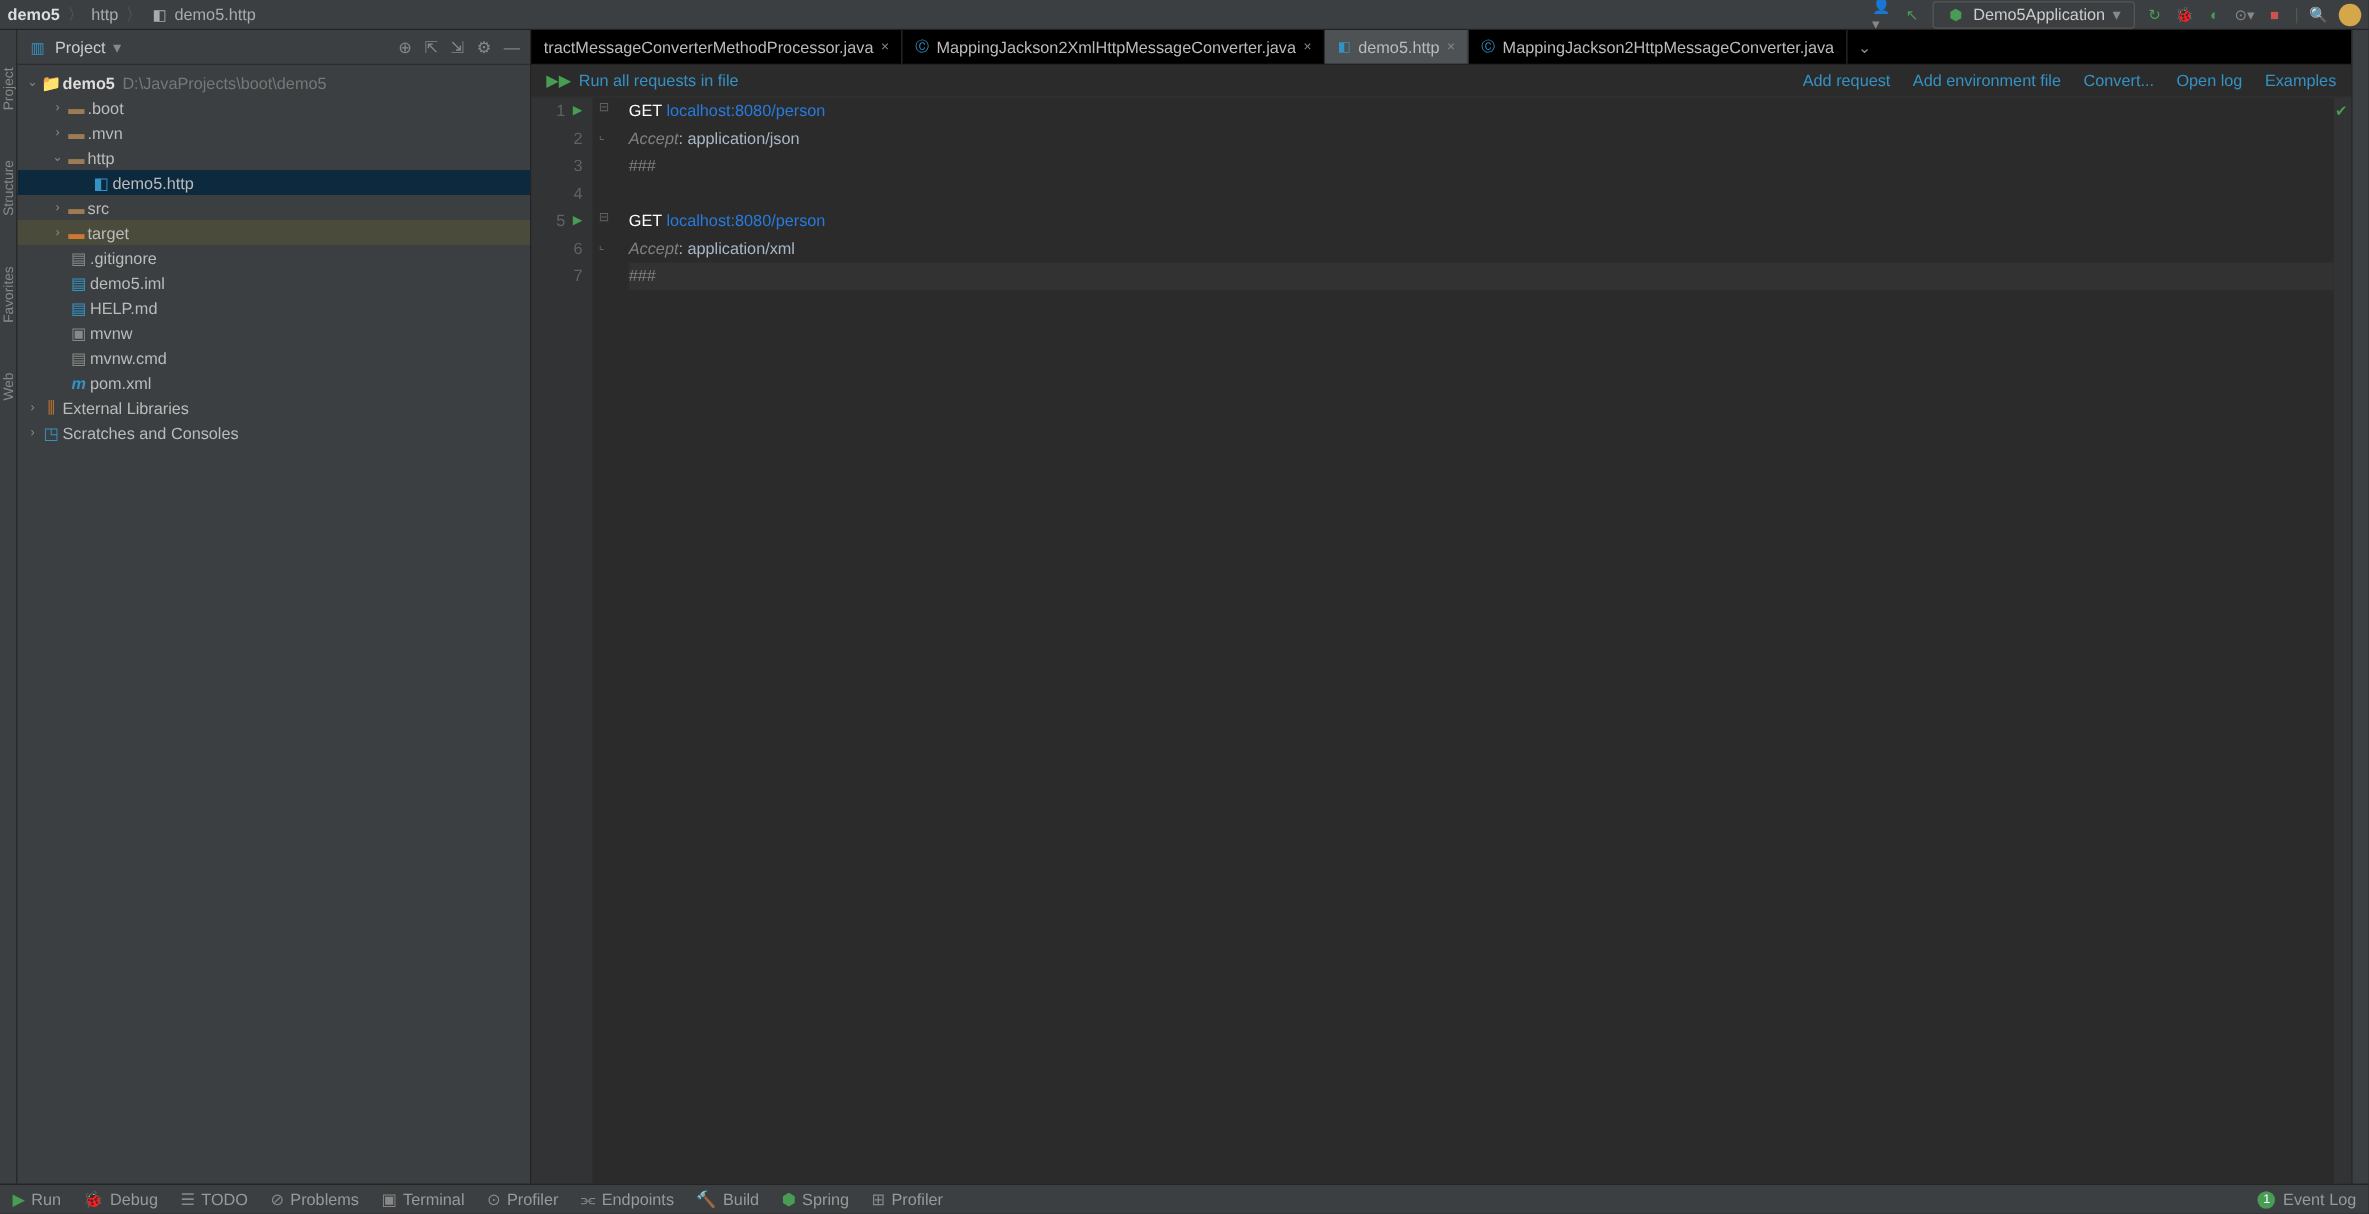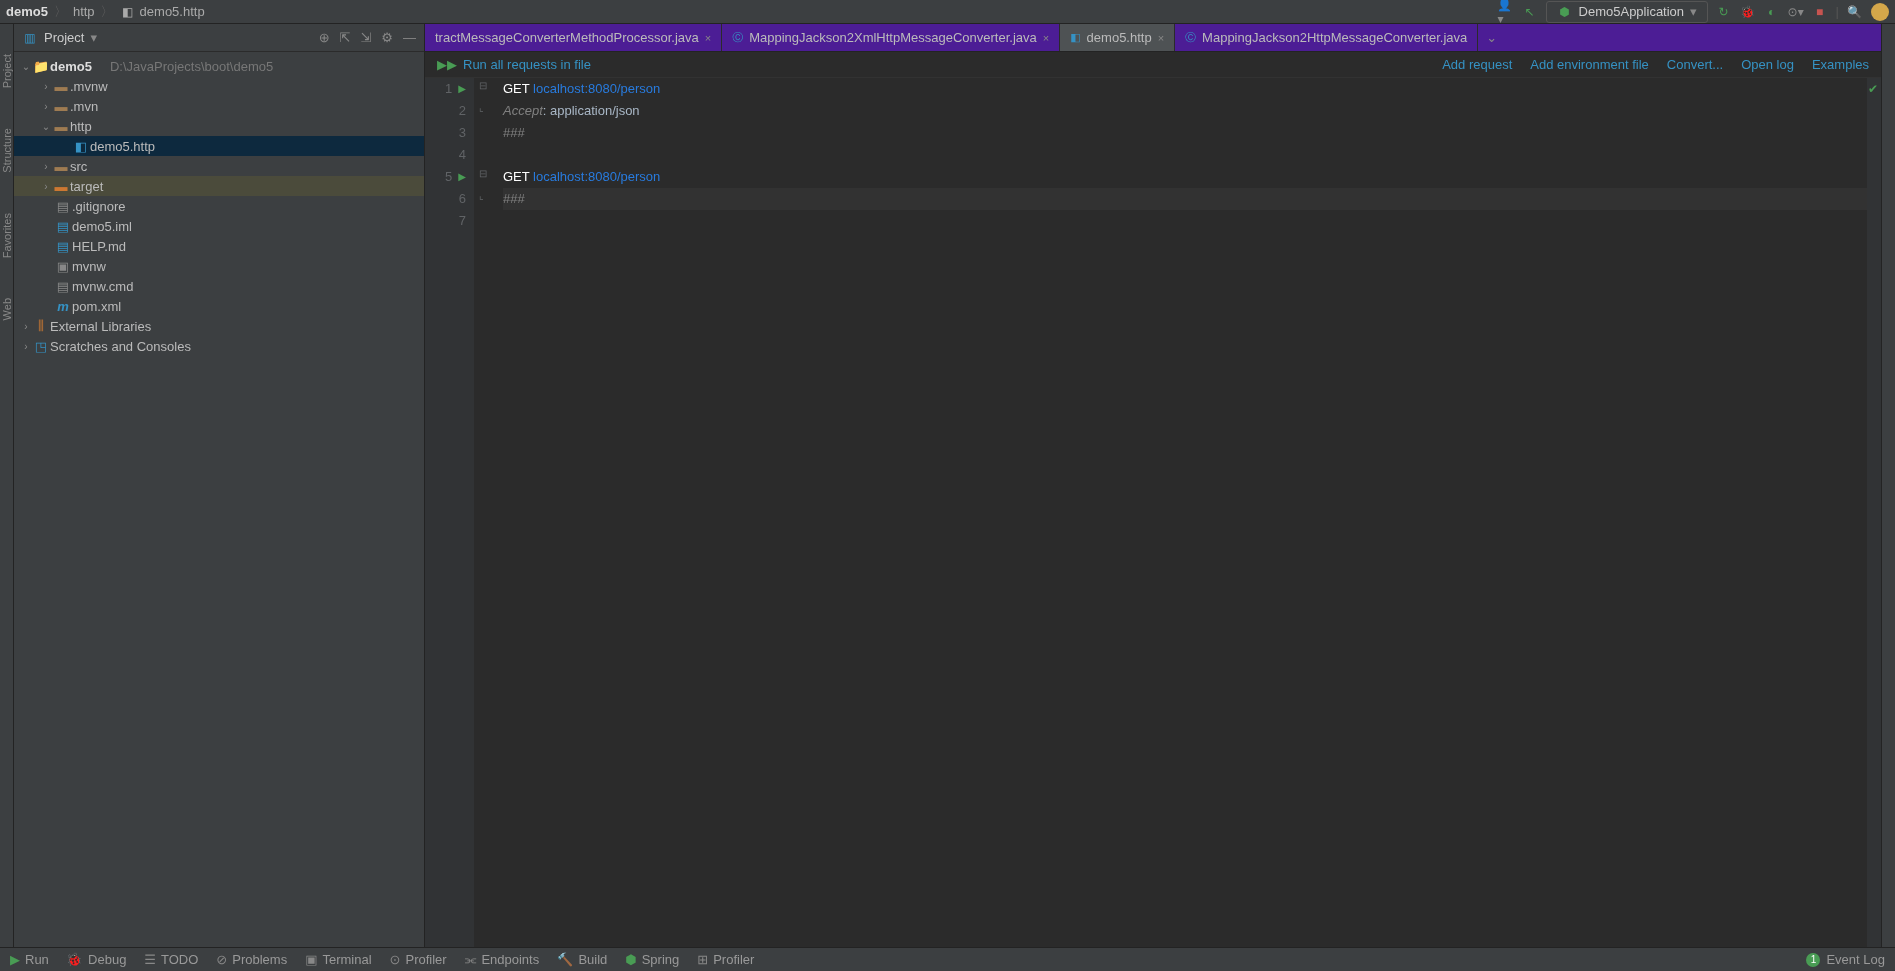--- a/index.html
+++ b/index.html
@@ -26,25 +26,25 @@
 .panel-header .title { display: flex; align-items: center; gap: 6px; color: #ccc; }
 .panel-header-right { margin-left: auto; display: flex; gap: 10px; color: #888; }
 .tree { flex: 1; overflow: auto; padding-top: 4px; }
 .tree-item { display: flex; align-items: center; height: 20px; padding-left: 8px; cursor: pointer; }
 .tree-item.selected { background: #0d293e; }
 .tree-item.highlighted { background: #4b4b3b; }
 .tree-item .arrow { width: 12px; color: #888; font-size: 10px; text-align: center; }
 .tree-item .icon { width: 18px; display: inline-flex; justify-content: center; }
 .tree-item .label { color: #bbbbbb; }
 .tree-item .label.bold { font-weight: bold; color: #ddd; }
-.tree-item .path { color: #777; margin-left: 18px; }
+.tree-item .path { color: #777; margin-left: 6px; }
 .folder-icon { color: #9e7b52; }
 .folder-icon.orange { color: #cc7832; }
 .editor-area { flex: 1; display: flex; flex-direction: column; background: #2b2b2b; min-width: 0; }
-.tabs { height: 28px; background: #4c1d95; display: flex; align-items: center; border-bottom: 1px solid #232323; overflow: hidden; }
+.tabs { height: 28px; background: #000000; display: flex; align-items: center; border-bottom: 1px solid #232323; overflow: hidden; }
 .tab { height: 28px; display: flex; align-items: center; padding: 0 10px; gap: 6px; border-right: 1px solid #2b2b2b; cursor: pointer; color: #bbb; white-space: nowrap; }
 .tab.active { background: #4e5254; }
 .tab .close { color: #888; font-size: 11px; }
 .tab-icon { font-size: 11px; }
 .tabs-more { padding: 0 8px; color: #888; }
 .editor-toolbar { height: 26px; display: flex; align-items: center; padding: 0 12px; background: #2b2b2b; border-bottom: 1px solid #323232; }
 .run-all { color: #3592c4; display: flex; align-items: center; gap: 6px; cursor: pointer; }
 .editor-links { margin-left: auto; display: flex; gap: 18px; align-items: center; }
 .editor-links span { color: #3592c4; cursor: pointer; }
 .code-area { flex: 1; display: flex; font-family: "Consolas","Courier New",monospace; font-size: 13px; }
@@ -127,21 +127,21 @@
     <div class="tree">
       <div class="tree-item" style="padding-left:6px">
         <span class="arrow">⌄</span>
           <span class="icon folder-icon">📁</span>
         <span class="label bold">demo5</span>
         <span class="path">D:\JavaProjects\boot\demo5</span>
       </div>
       <div class="tree-item" style="padding-left:26px">
         <span class="arrow">›</span>
           <span class="icon folder-icon">▬</span>
-        <span class="label">.mvnw</span>
+        <span class="label">.boot</span>
       </div>
       <div class="tree-item" style="padding-left:26px">
         <span class="arrow">›</span>
           <span class="icon folder-icon">▬</span>
         <span class="label">.mvn</span>
       </div>
       <div class="tree-item" style="padding-left:26px">
         <span class="arrow">⌄</span>
           <span class="icon folder-icon">▬</span>
         <span class="label">http</span>
@@ -265,20 +265,21 @@
           <span class="fold-mark" style="top:2px">⊟</span>
           <span class="fold-mark" style="top:24px">⌞</span>
           <span class="fold-mark" style="top:90px">⊟</span>
           <span class="fold-mark" style="top:112px">⌞</span>
         </div>
         <div class="code-line"><span class="m-method">GET </span><span class="m-url">localhost:8080/person</span></div>
         <div class="code-line"><span class="m-header">Accept</span><span class="m-value">: </span><span class="m-value">application/json</span></div>
         <div class="code-line"><span class="m-sep">###</span></div>
         <div class="code-line"></div>
         <div class="code-line"><span class="m-method">GET </span><span class="m-url">localhost:8080/person</span></div>
+        <div class="code-line"><span class="m-header">Accept</span><span class="m-value">: </span><span class="m-value">application/xml</span></div>
         <div class="code-line cursor-line"><span class="m-sep">###</span></div>
       </div>
       <div class="check-strip">
         <span class="check-icon">✔</span>
       </div>
     </div>
   </div>
 
   <div class="right-strip"></div>
 </div>

